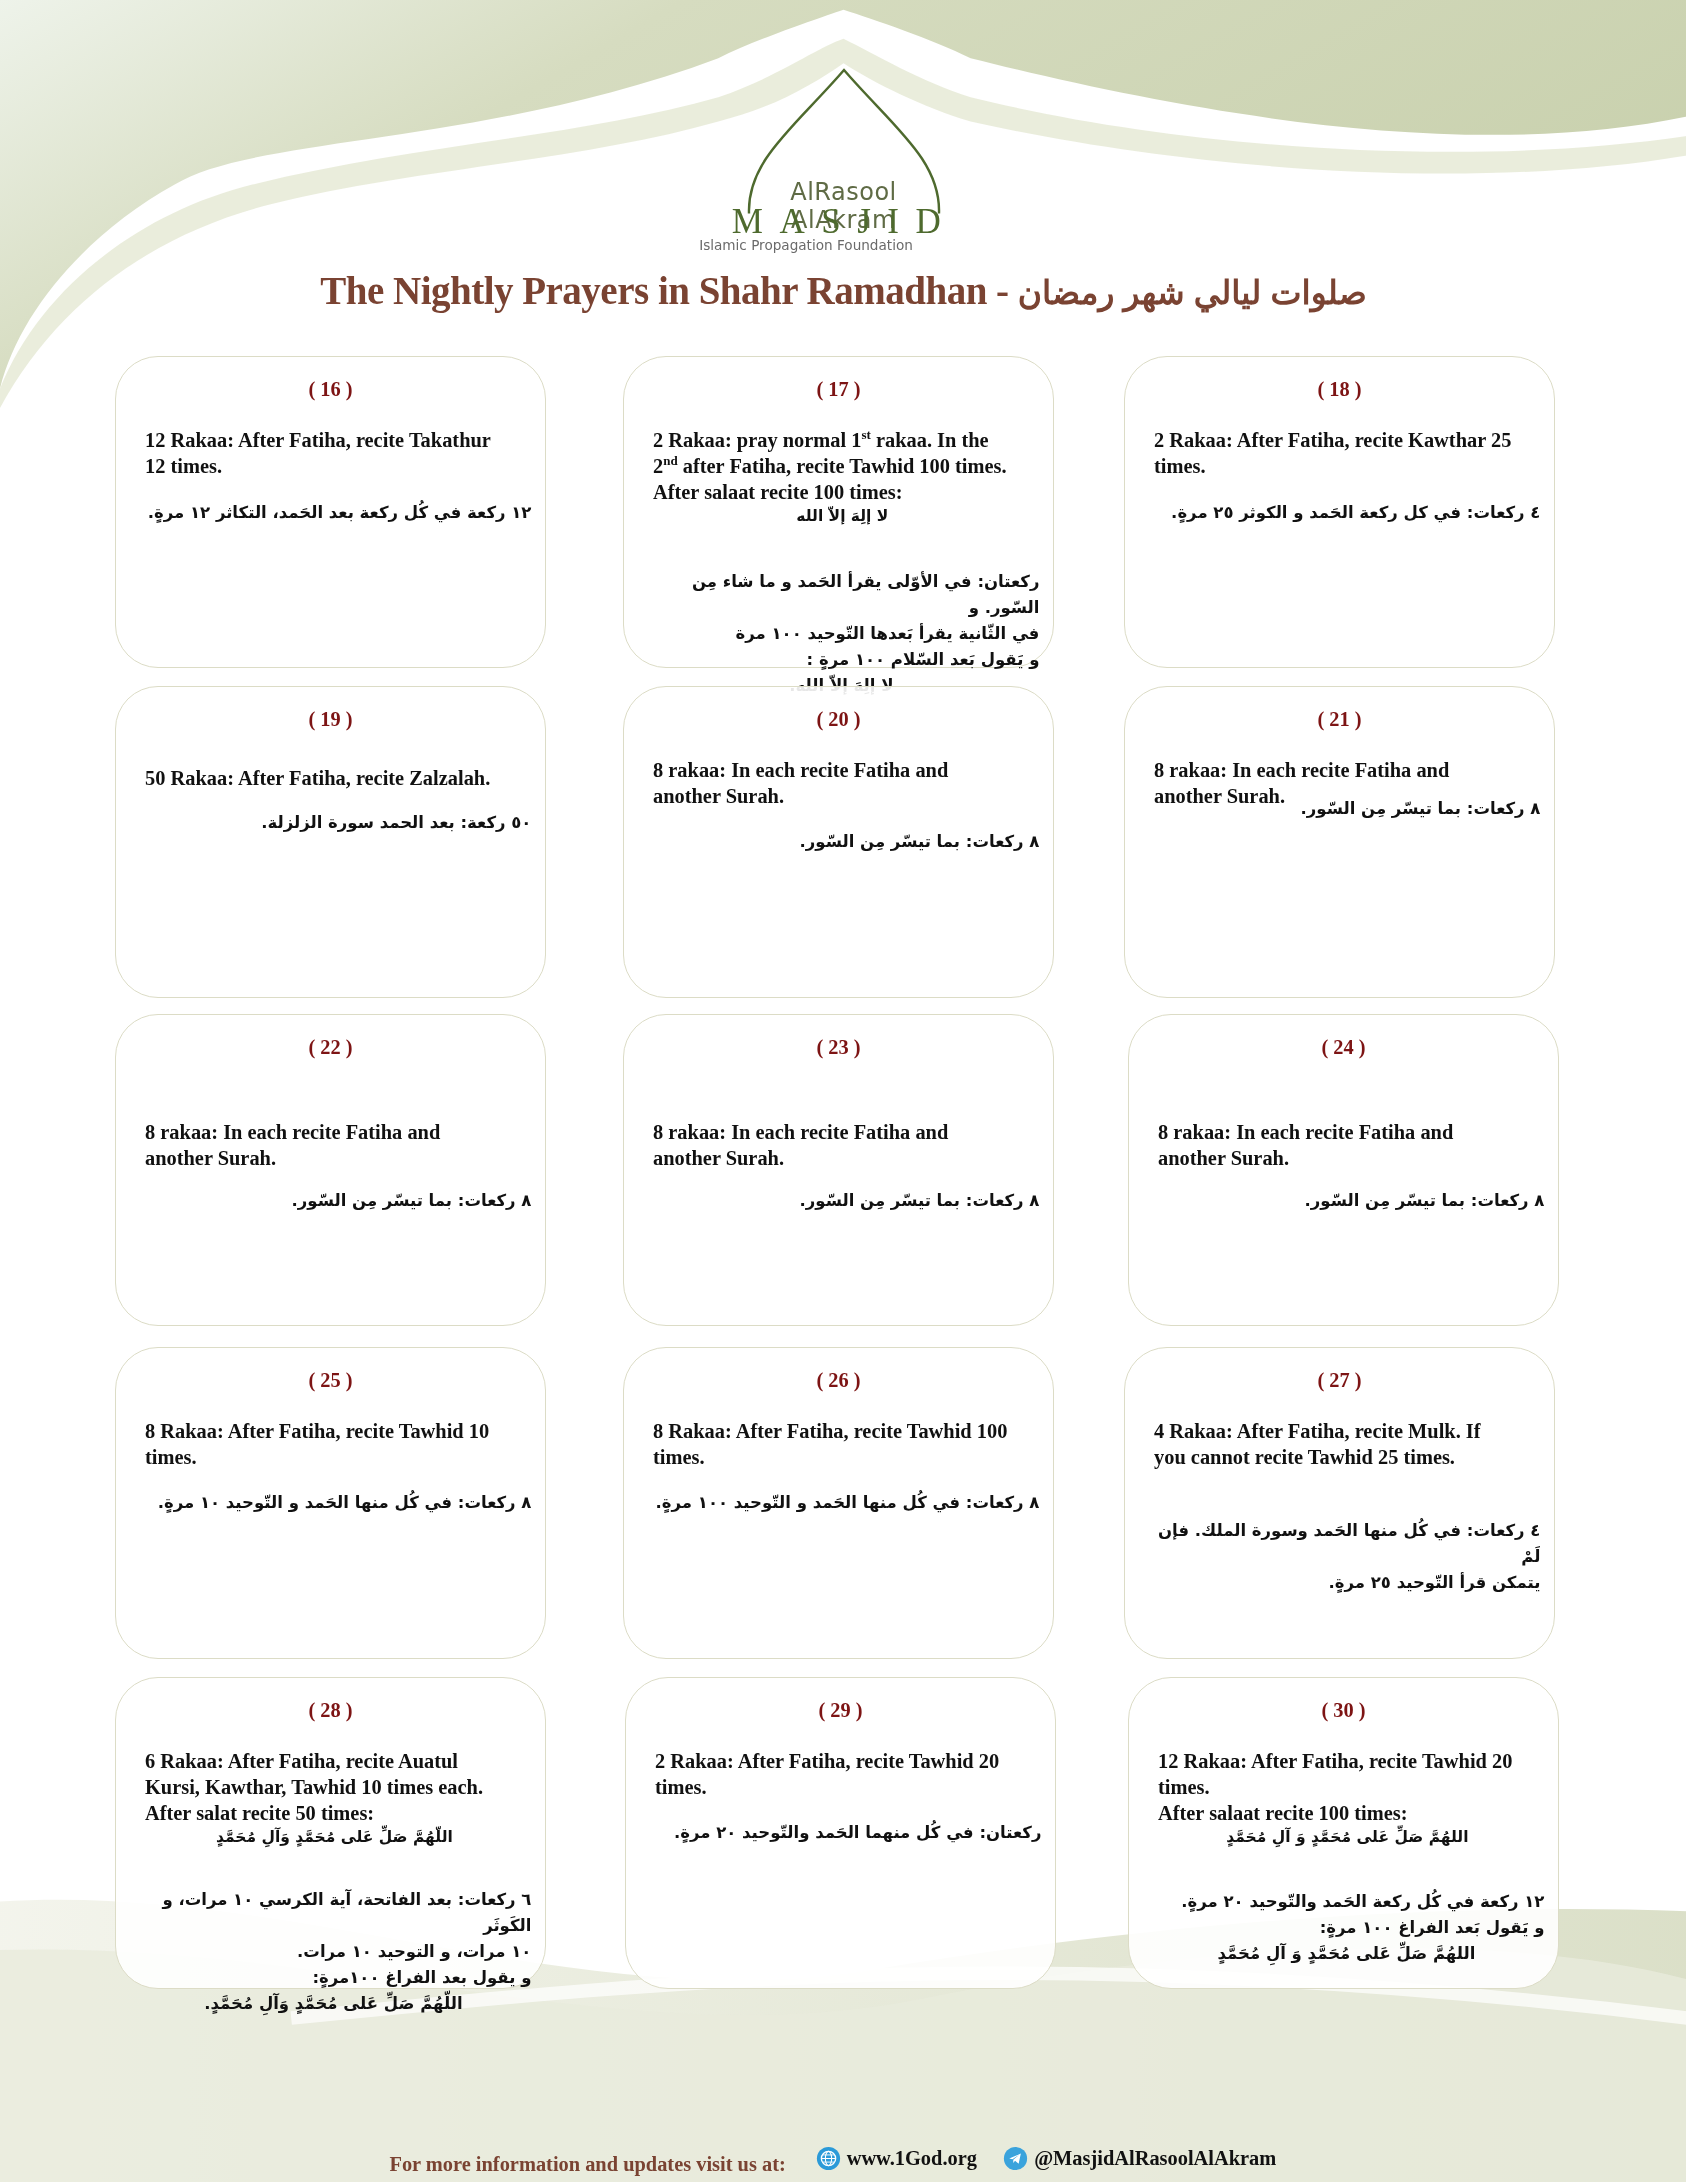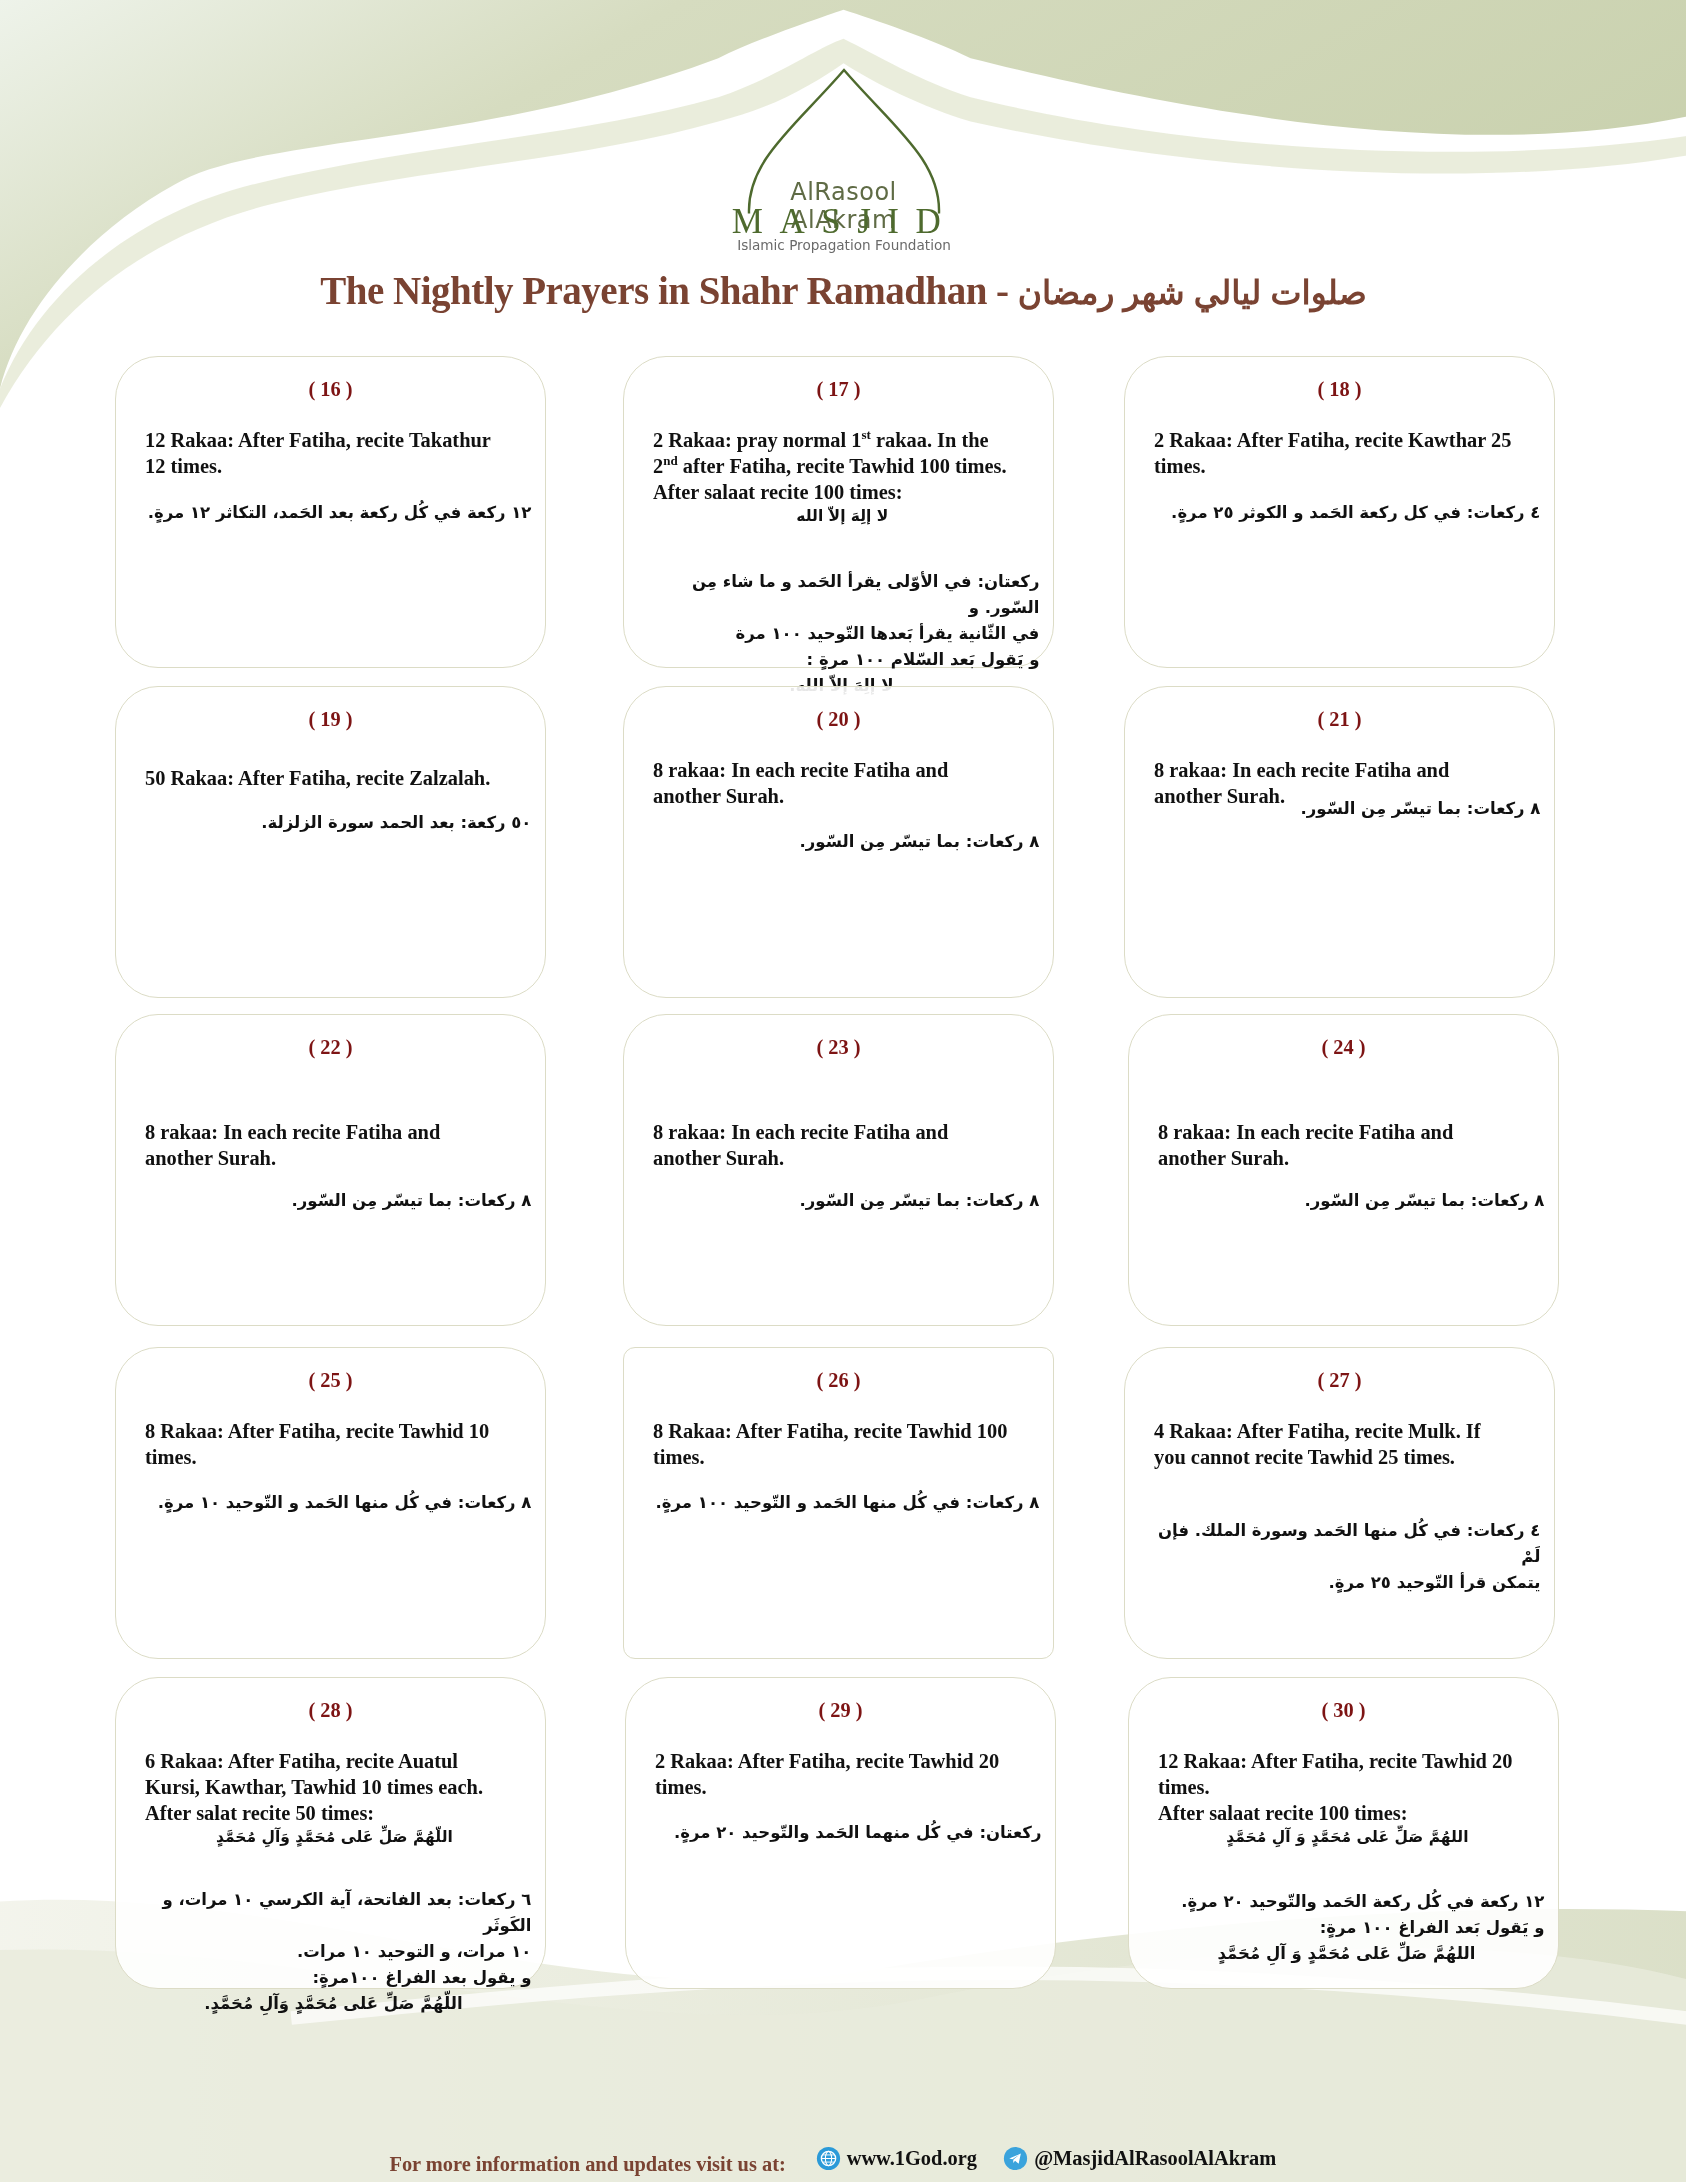--- a/index.html
+++ b/index.html
@@ -21,21 +21,21 @@
   }
   .logo-text-1 {
     position: absolute; left: 737px; top: 178px; width: 213px; text-align: center;
     font-family: "DejaVu Sans", sans-serif; font-size: 24px; color: #5f6b45; letter-spacing: 0.5px;
   }
   .logo-text-2 {
     position: absolute; left: 728px; top: 202px; width: 233px; text-align: center;
     font-family: "Liberation Serif", serif; font-size: 35px; color: #4e6a2e; letter-spacing: 16.5px;
   }
   .logo-text-3 {
-    position: absolute; left: 718px; top: 237px; width: 252px; text-align: center;
+    position: absolute; left: 680px; top: 237px; width: 252px; text-align: center;
     font-family: "DejaVu Sans", sans-serif; font-size: 13.6px; color: #6a6a6a;
   }
   .page-title {
     position: absolute; left: 0; top: 268px; width: 1687px; text-align: center;
     font-family: "Liberation Serif", serif; font-weight: bold; font-size: 39px; color: #7a4332;
     letter-spacing: -0.5px;
   }
   .page-title .ar { font-family: Liberation Sans, sans-serif; font-size: 33px; }
   .grid { position: absolute; left: 0; top: 0; }
   .card {
@@ -211,21 +211,21 @@
     <div class="card" style="left: 115px; top: 1347px; height: 312px;">
       <div class="day">( 25 )</div>
       <div class="en" style="top: 70px;">
         <div>8 Rakaa: After Fatiha, recite Tawhid 10</div>
         <div>times.</div>
       </div>
       <div class="ar-block" style="top: 142px;">
         <div>٨ ركعات: في كُل منها الحَمد و التّوحيد ١٠ مرةٍ.</div>
       </div>
     </div>
-    <div class="card" style="left: 623px; top: 1347px; height: 312px; border-radius: 12px;">
+    <div class="card" style="left: 623px; top: 1347px; height: 312px;">
       <div class="day">( 26 )</div>
       <div class="en" style="top: 70px;">
         <div>8 Rakaa: After Fatiha, recite Tawhid 100</div>
         <div>times.</div>
       </div>
       <div class="ar-block" style="top: 142px;">
         <div>٨ ركعات: في كُل منها الحَمد و التّوحيد ١٠٠ مرةٍ.</div>
       </div>
     </div>
     <div class="card" style="left: 1124px; top: 1347px; height: 312px;">

